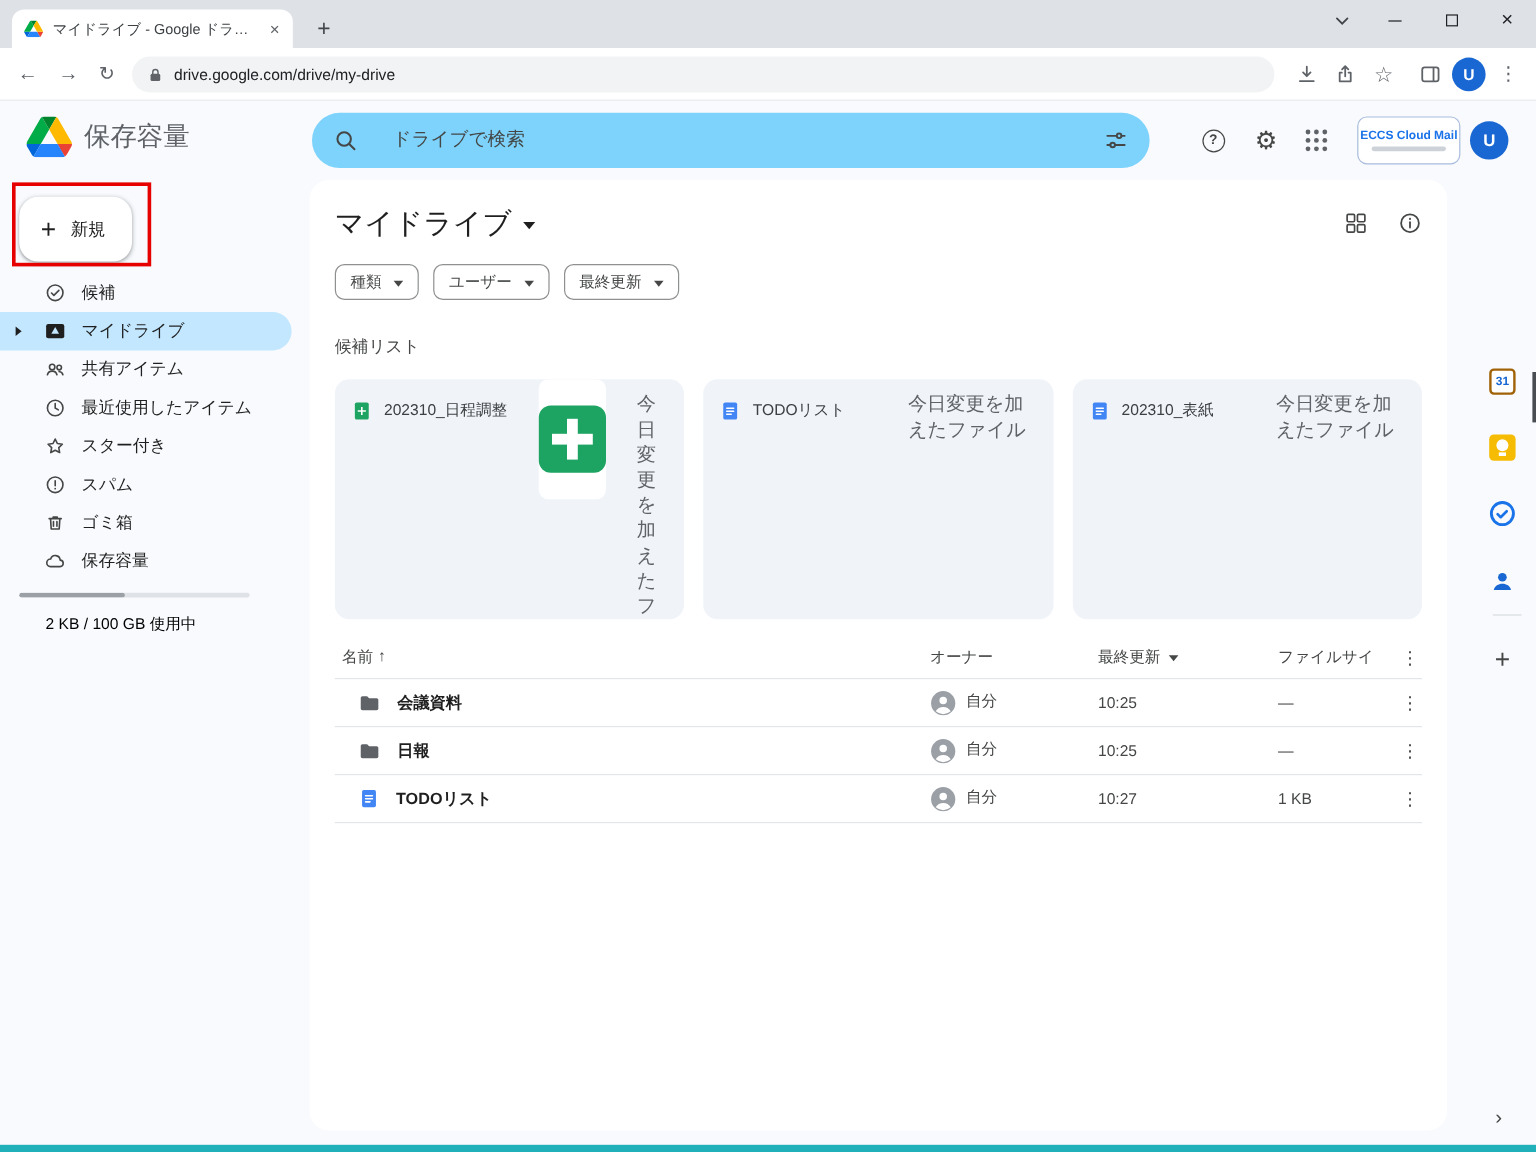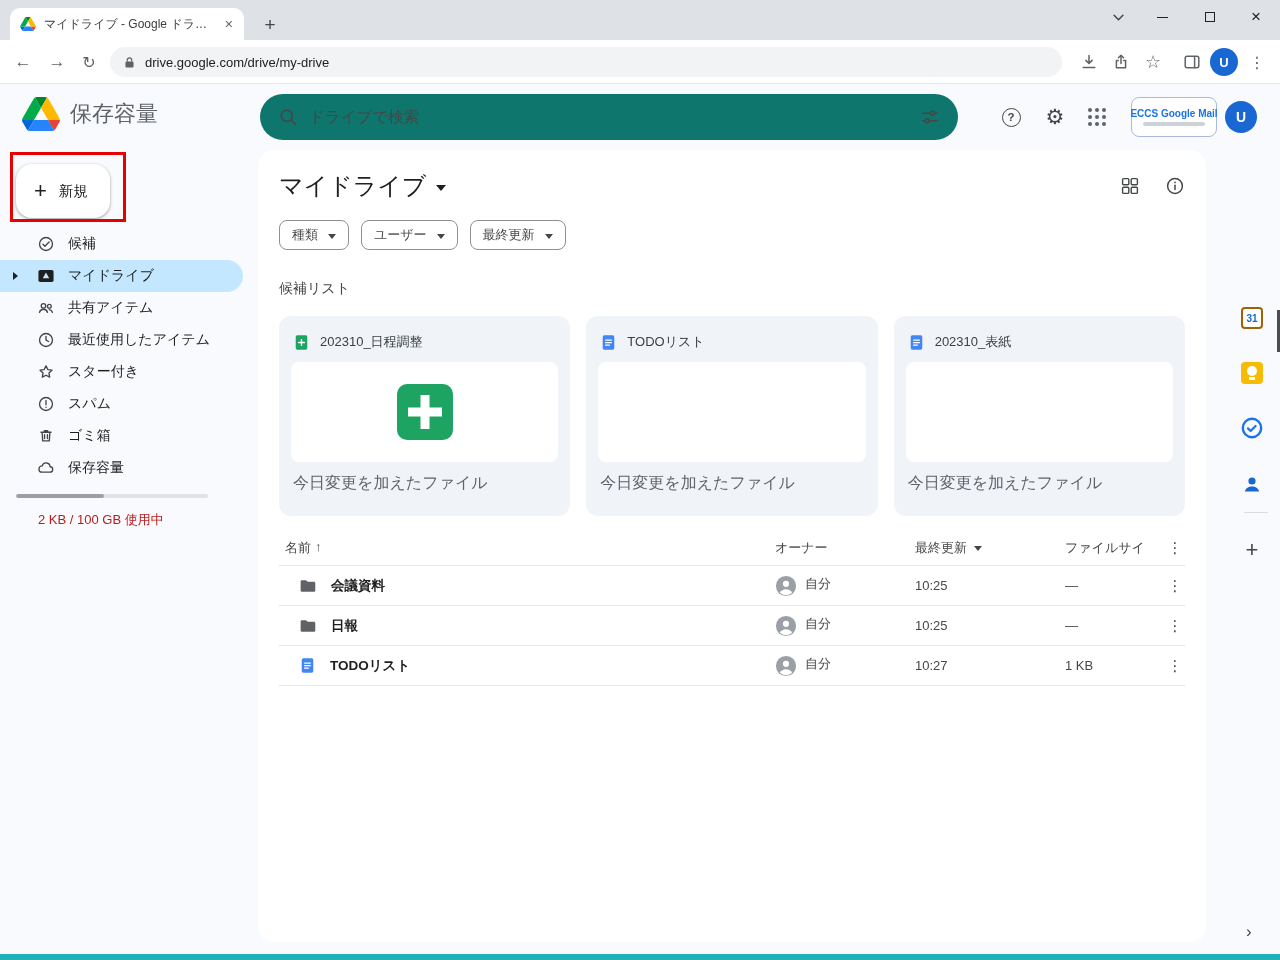--- a/index.html
+++ b/index.html
@@ -39,22 +39,22 @@
        background:#1967d2;color:#fff;font-size:13px;font-weight:700;display:flex;
        align-items:center;justify-content:center}
   .tb-kebab{left:1240px;font-size:16px}
 
   
   #app{position:absolute;top:84px;left:0;width:1280px;height:870px;background:#f8fafd}
 
   
   .dh-logo{position:absolute;left:22px;top:13px;display:flex;align-items:center;gap:10px}
   .dh-name{font-size:22px;color:#5f6368}
-  .searchbar{position:absolute;left:260px;top:10px;width:698px;height:46px;background:#0f766e;
-       border-radius:23px;display:flex;align-items:center;gap:11px;padding:0 18px}
+  .searchbar{position:absolute;left:260px;top:10px;width:698px;height:46px;background:#7dd3fc;
+       border-radius:23px;display:flex;align-items:center;gap:29px;padding:0 18px}
   .searchbar input{flex:1;border:none;background:transparent;outline:none;font-size:15.5px;
        color:#1f1f1f;font-family:inherit}
   .searchbar input::placeholder{color:#444746;opacity:1}
   .hdr-icon{position:absolute;top:21px;width:24px;height:24px;display:flex;align-items:center;
        justify-content:center;color:#444746}
   .hdr-help{left:999px}.hdr-gear{left:1043px;font-size:21px}.hdr-apps{left:1085px}
   .help-badge{width:19px;height:19px;border:1.7px solid #444746;border-radius:50%;display:flex;
        align-items:center;justify-content:center;font-size:11.5px;font-weight:700;color:#444746}
   .apps-grid{display:grid;grid-template-columns:repeat(3,4px);grid-template-rows:repeat(3,4px);gap:3px}
   .apps-grid i{width:4px;height:4px;border-radius:50%;background:#5f6368}
@@ -78,38 +78,38 @@
   .nav{position:absolute;left:0;top:78px;width:243px}
   .nav-item{position:relative;height:32px;display:flex;align-items:center;gap:13px;
        padding-left:37px;font-size:14px;color:#1f1f1f;border-radius:0 16px 16px 0}
   .nav-item.sel{background:#c2e7ff}
   .nav-caret{position:absolute;left:13px;width:0;height:0;border-left:5px solid #1f1f1f;
        border-top:4px solid transparent;border-bottom:4px solid transparent}
   .nav-icon{width:18px;height:18px;display:flex;align-items:center;justify-content:center}
   .storage-bar{position:absolute;left:16px;top:344px;width:192px;height:4px;border-radius:2px;
        background:#dfe2e6;overflow:hidden}
   .storage-fill{width:46%;height:100%;background:#9aa0a6;border-radius:2px}
-  .storage-text{position:absolute;left:38px;top:361px;font-size:13px;color:#b91c1c}
+  .storage-text{position:absolute;left:38px;top:361px;font-size:13px;color:#000000}
 
   
   .main{position:absolute;left:258px;top:66px;width:948px;height:792px;background:#fff;
        border-radius:16px}
   .m-head{position:absolute;left:21px;top:18px;right:21px;height:36px;display:flex;align-items:center}
   .m-title{font-size:24px;color:#1f1f1f;display:flex;align-items:center;gap:10px}
   .caret-down{width:0;height:0;border-left:5px solid transparent;border-right:5px solid transparent;
        border-top:6px solid #1f1f1f;margin-top:3px}
   .m-head-icons{margin-left:auto;display:flex;gap:26px;align-items:center;color:#444746}
   .chips{position:absolute;left:21px;top:70px;display:flex;gap:12px}
   .chip{height:30px;border:1px solid #8e918f;border-radius:8px;background:#fff;display:flex;
        align-items:center;gap:10px;padding:0 12px;font-size:13px;color:#444746}
   .chip .caret-down{border-top-width:5px;border-left-width:4.5px;border-right-width:4.5px;
        border-top-color:#444746;margin-top:2px}
   .sg-heading{position:absolute;left:21px;top:130px;font-size:14px;color:#444746}
   .cards{position:absolute;left:21px;top:166px;right:21px;height:200px;display:flex;gap:16px}
-  .sg-card{flex:1;background:#f0f4f9;border-radius:12px;display:flex;flex-direction:column;overflow:hidden}
+  .sg-card{flex:1;background:#f0f4f9;border-radius:12px;display:flex;overflow:hidden}
   .sg-head{height:46px;display:flex;align-items:center;gap:10px;padding:6px 14px 0;
        font-size:13px;font-weight:500;color:#3c4043}
   .sg-head span{white-space:nowrap;overflow:hidden;text-overflow:ellipsis}
   .sg-thumb{margin:0 12px;height:100px;background:#fff;border-radius:8px;display:flex;
        align-items:center;justify-content:center}
   .sg-foot{padding:11px 14px;font-size:16px;color:#5f6368}
   .sheets-big{width:56px;height:56px;background:#1da462;border-radius:10px;position:relative}
   .sheets-big::before{content:"";position:absolute;left:50%;top:50%;transform:translate(-50%,-50%);
        width:34px;height:9px;background:#fff}
   .sheets-big::after{content:"";position:absolute;left:50%;top:50%;transform:translate(-50%,-50%);
@@ -277,21 +277,21 @@
         <i></i>
         <i></i>
         <i></i>
         <i></i>
         <i></i>
         <i></i>
         <i></i>
       </span>
   </div>
   <div class="acct-badge">
-    <span class="acct-title">ECCS Google Mail</span>
+    <span class="acct-title">ECCS Cloud Mail</span>
     <span class="acct-sub"></span>
   </div>
   <div class="dh-avatar">
     <span>U</span>
   </div>
 
   <div class="sidebar">
     <div class="annotation"></div>
     <div class="new-btn">
       <span class="new-plus">+</span>

